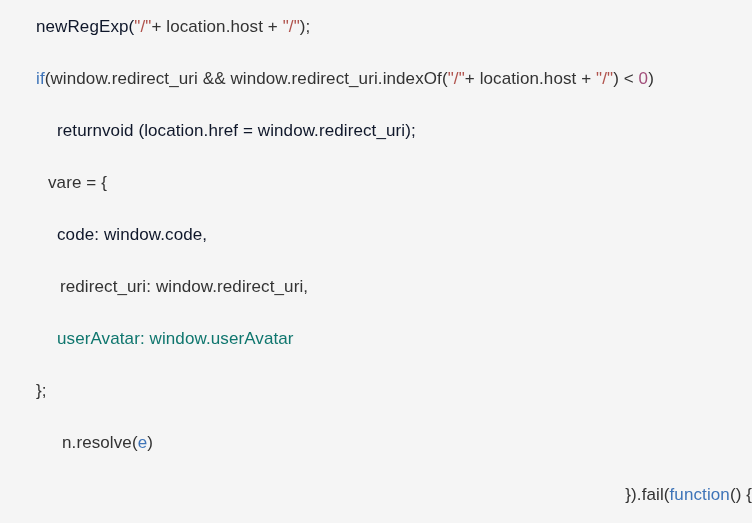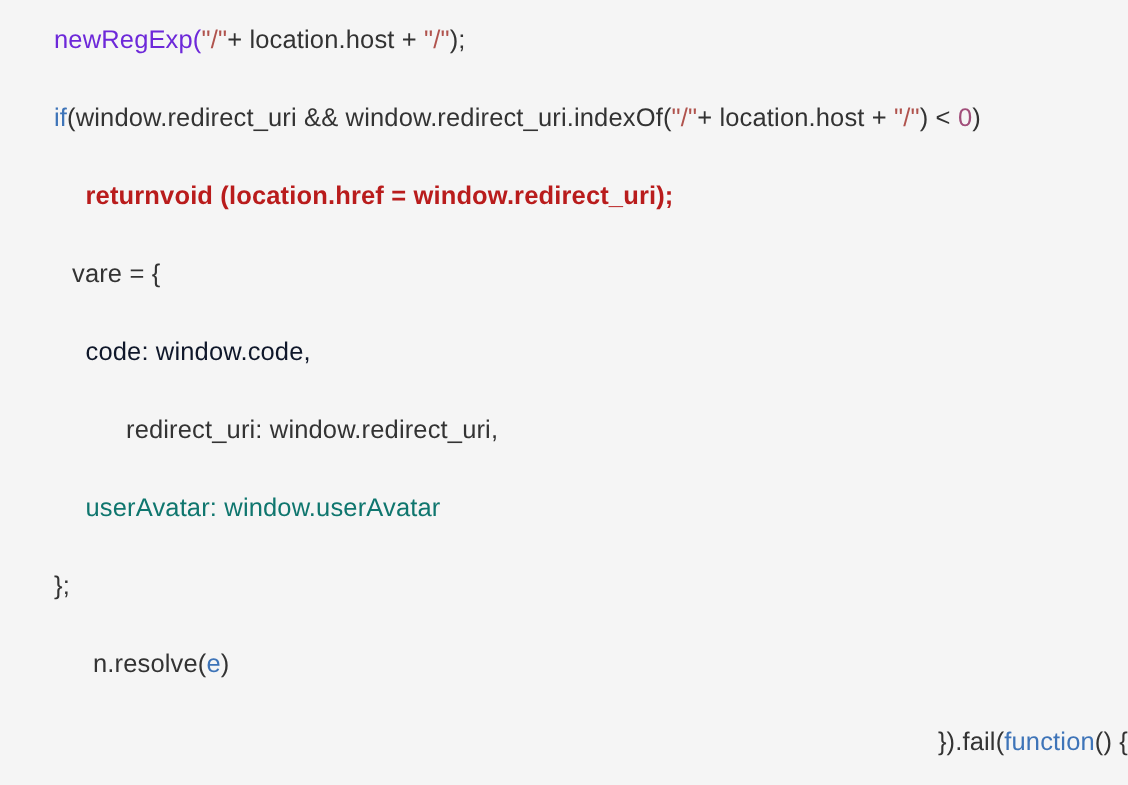--- a/index.html
+++ b/index.html
@@ -26,23 +26,23 @@
     letter-spacing: 0.1px;
   }
   .code-line span {
     white-space: pre;
   }
 </style>
 </head>
 <body style="background: rgb(245, 245, 245);">
 
 <div class="code-block">
-    <div class="code-line" style="padding-left: 36px;"><span style="color: #6d28d9;">newRegExp(</span><span style="color: rgb(176, 83, 77);">"/"</span><span style="color: rgb(51, 51, 51);">+ location.host + </span><span style="color: rgb(176, 83, 77);">"/"</span><span style="color: rgb(51, 51, 51);">);</span></div>
+    <div class="code-line" style="padding-left: 36px;"><span style="color: #0f172a;">newRegExp(</span><span style="color: rgb(176, 83, 77);">"/"</span><span style="color: rgb(51, 51, 51);">+ location.host + </span><span style="color: rgb(176, 83, 77);">"/"</span><span style="color: rgb(51, 51, 51);">);</span></div>
     <div class="code-line" style="padding-left: 36px;"><span style="color: rgb(62, 116, 184);">if</span><span style="color: rgb(51, 51, 51);">(window.redirect_uri &amp;&amp; window.redirect_uri.indexOf(</span><span style="color: rgb(176, 83, 77);">"/"</span><span style="color: rgb(51, 51, 51);">+ location.host + </span><span style="color: rgb(176, 83, 77);">"/"</span><span style="color: rgb(51, 51, 51);">) &lt; </span><span style="color: rgb(161, 78, 122);">0</span><span style="color: rgb(51, 51, 51);">)</span></div>
-    <div class="code-line" style="padding-left: 57px;"><span style="color: #b91c1c; font-weight: bold;">returnvoid (location.href = window.redirect_uri);</span></div>
+    <div class="code-line" style="padding-left: 57px;"><span style="color: #0f172a;">returnvoid (location.href = window.redirect_uri);</span></div>
     <div class="code-line" style="padding-left: 48px;"><span style="color: rgb(51, 51, 51);">vare = {</span></div>
     <div class="code-line" style="padding-left: 57px;"><span style="color: #0f172a;">code: window.code,</span></div>
-    <div class="code-line" style="padding-left: 84px;"><span style="color: rgb(51, 51, 51);">redirect_uri: window.redirect_uri,</span></div>
+    <div class="code-line" style="padding-left: 60px;"><span style="color: rgb(51, 51, 51);">redirect_uri: window.redirect_uri,</span></div>
     <div class="code-line" style="padding-left: 57px;"><span style="color: #0f766e;">userAvatar: window.userAvatar</span></div>
     <div class="code-line" style="padding-left: 36px;"><span style="color: rgb(51, 51, 51);">};</span></div>
     <div class="code-line" style="padding-left: 16px; margin-left: 46px;"><span style="color: rgb(51, 51, 51);">n.resolve(</span><span style="color: rgb(62, 116, 184);">e</span><span style="color: rgb(51, 51, 51);">)</span></div>
     <div class="code-line" style="padding-left: 14px; text-align: right;"><span style="color: rgb(51, 51, 51);">}).fail(</span><span style="color: rgb(62, 116, 184);">function</span><span style="color: rgb(51, 51, 51);">() {</span></div>
   </div>
 
 </body></html>

